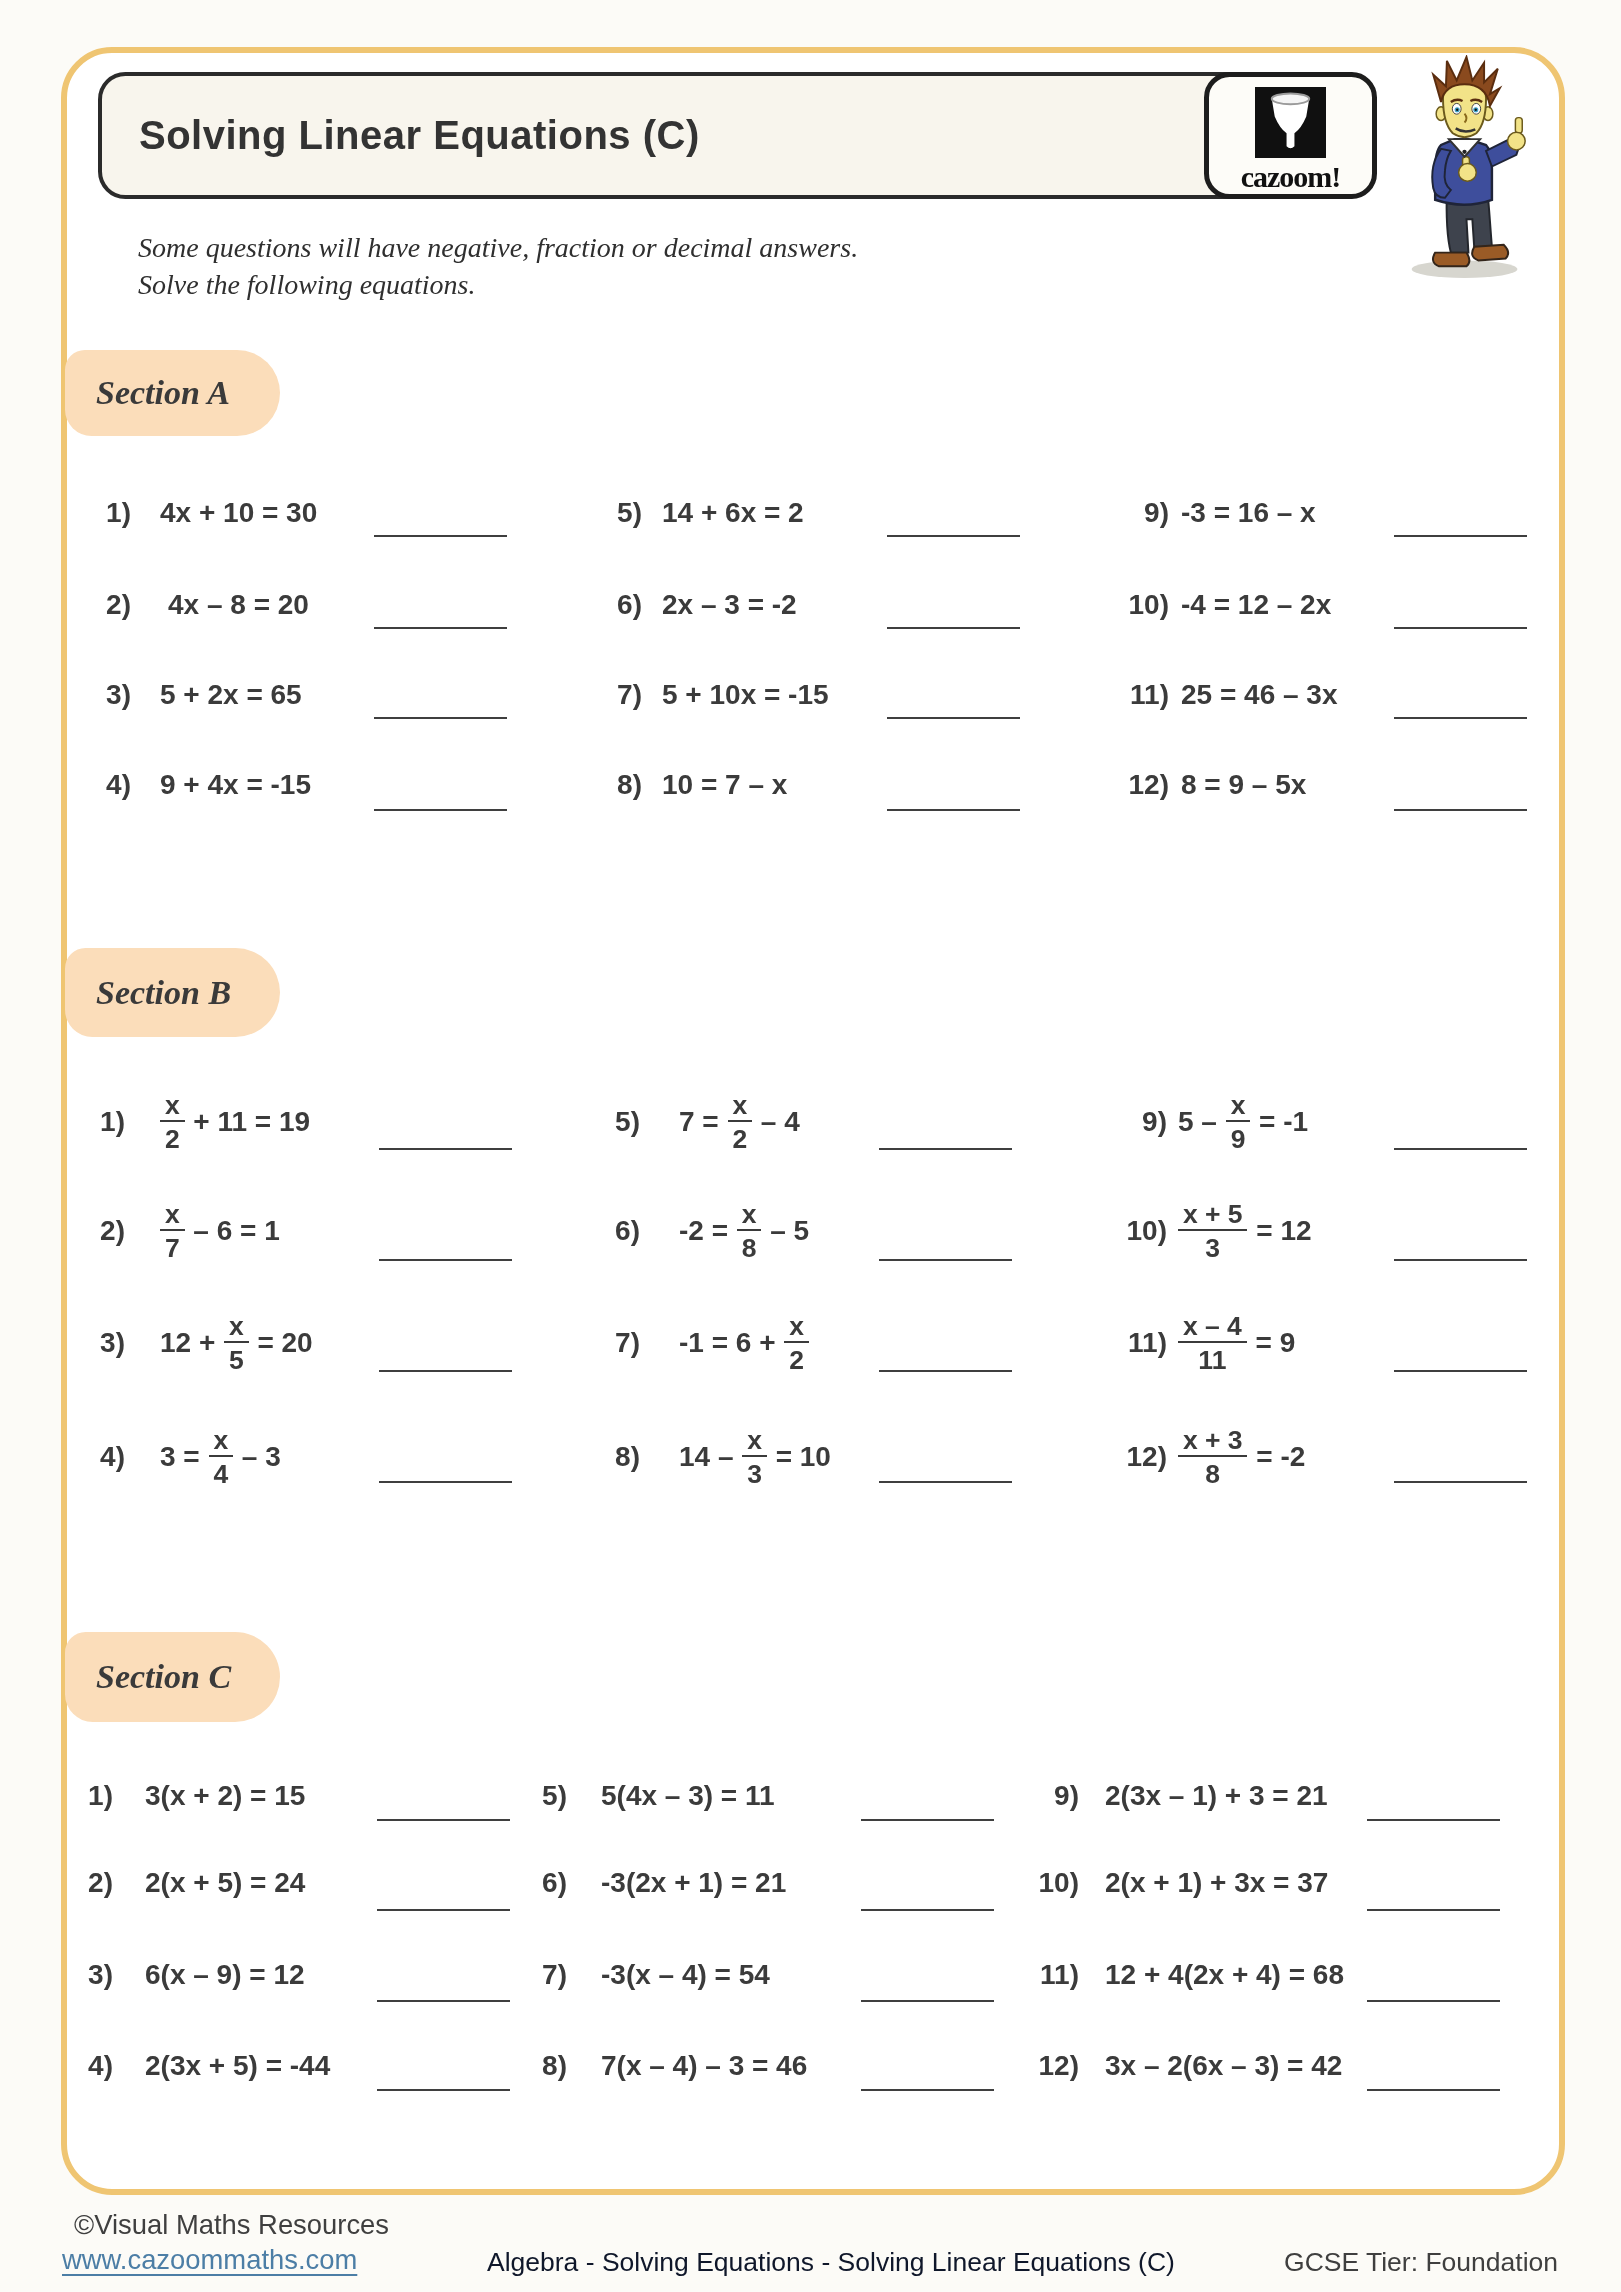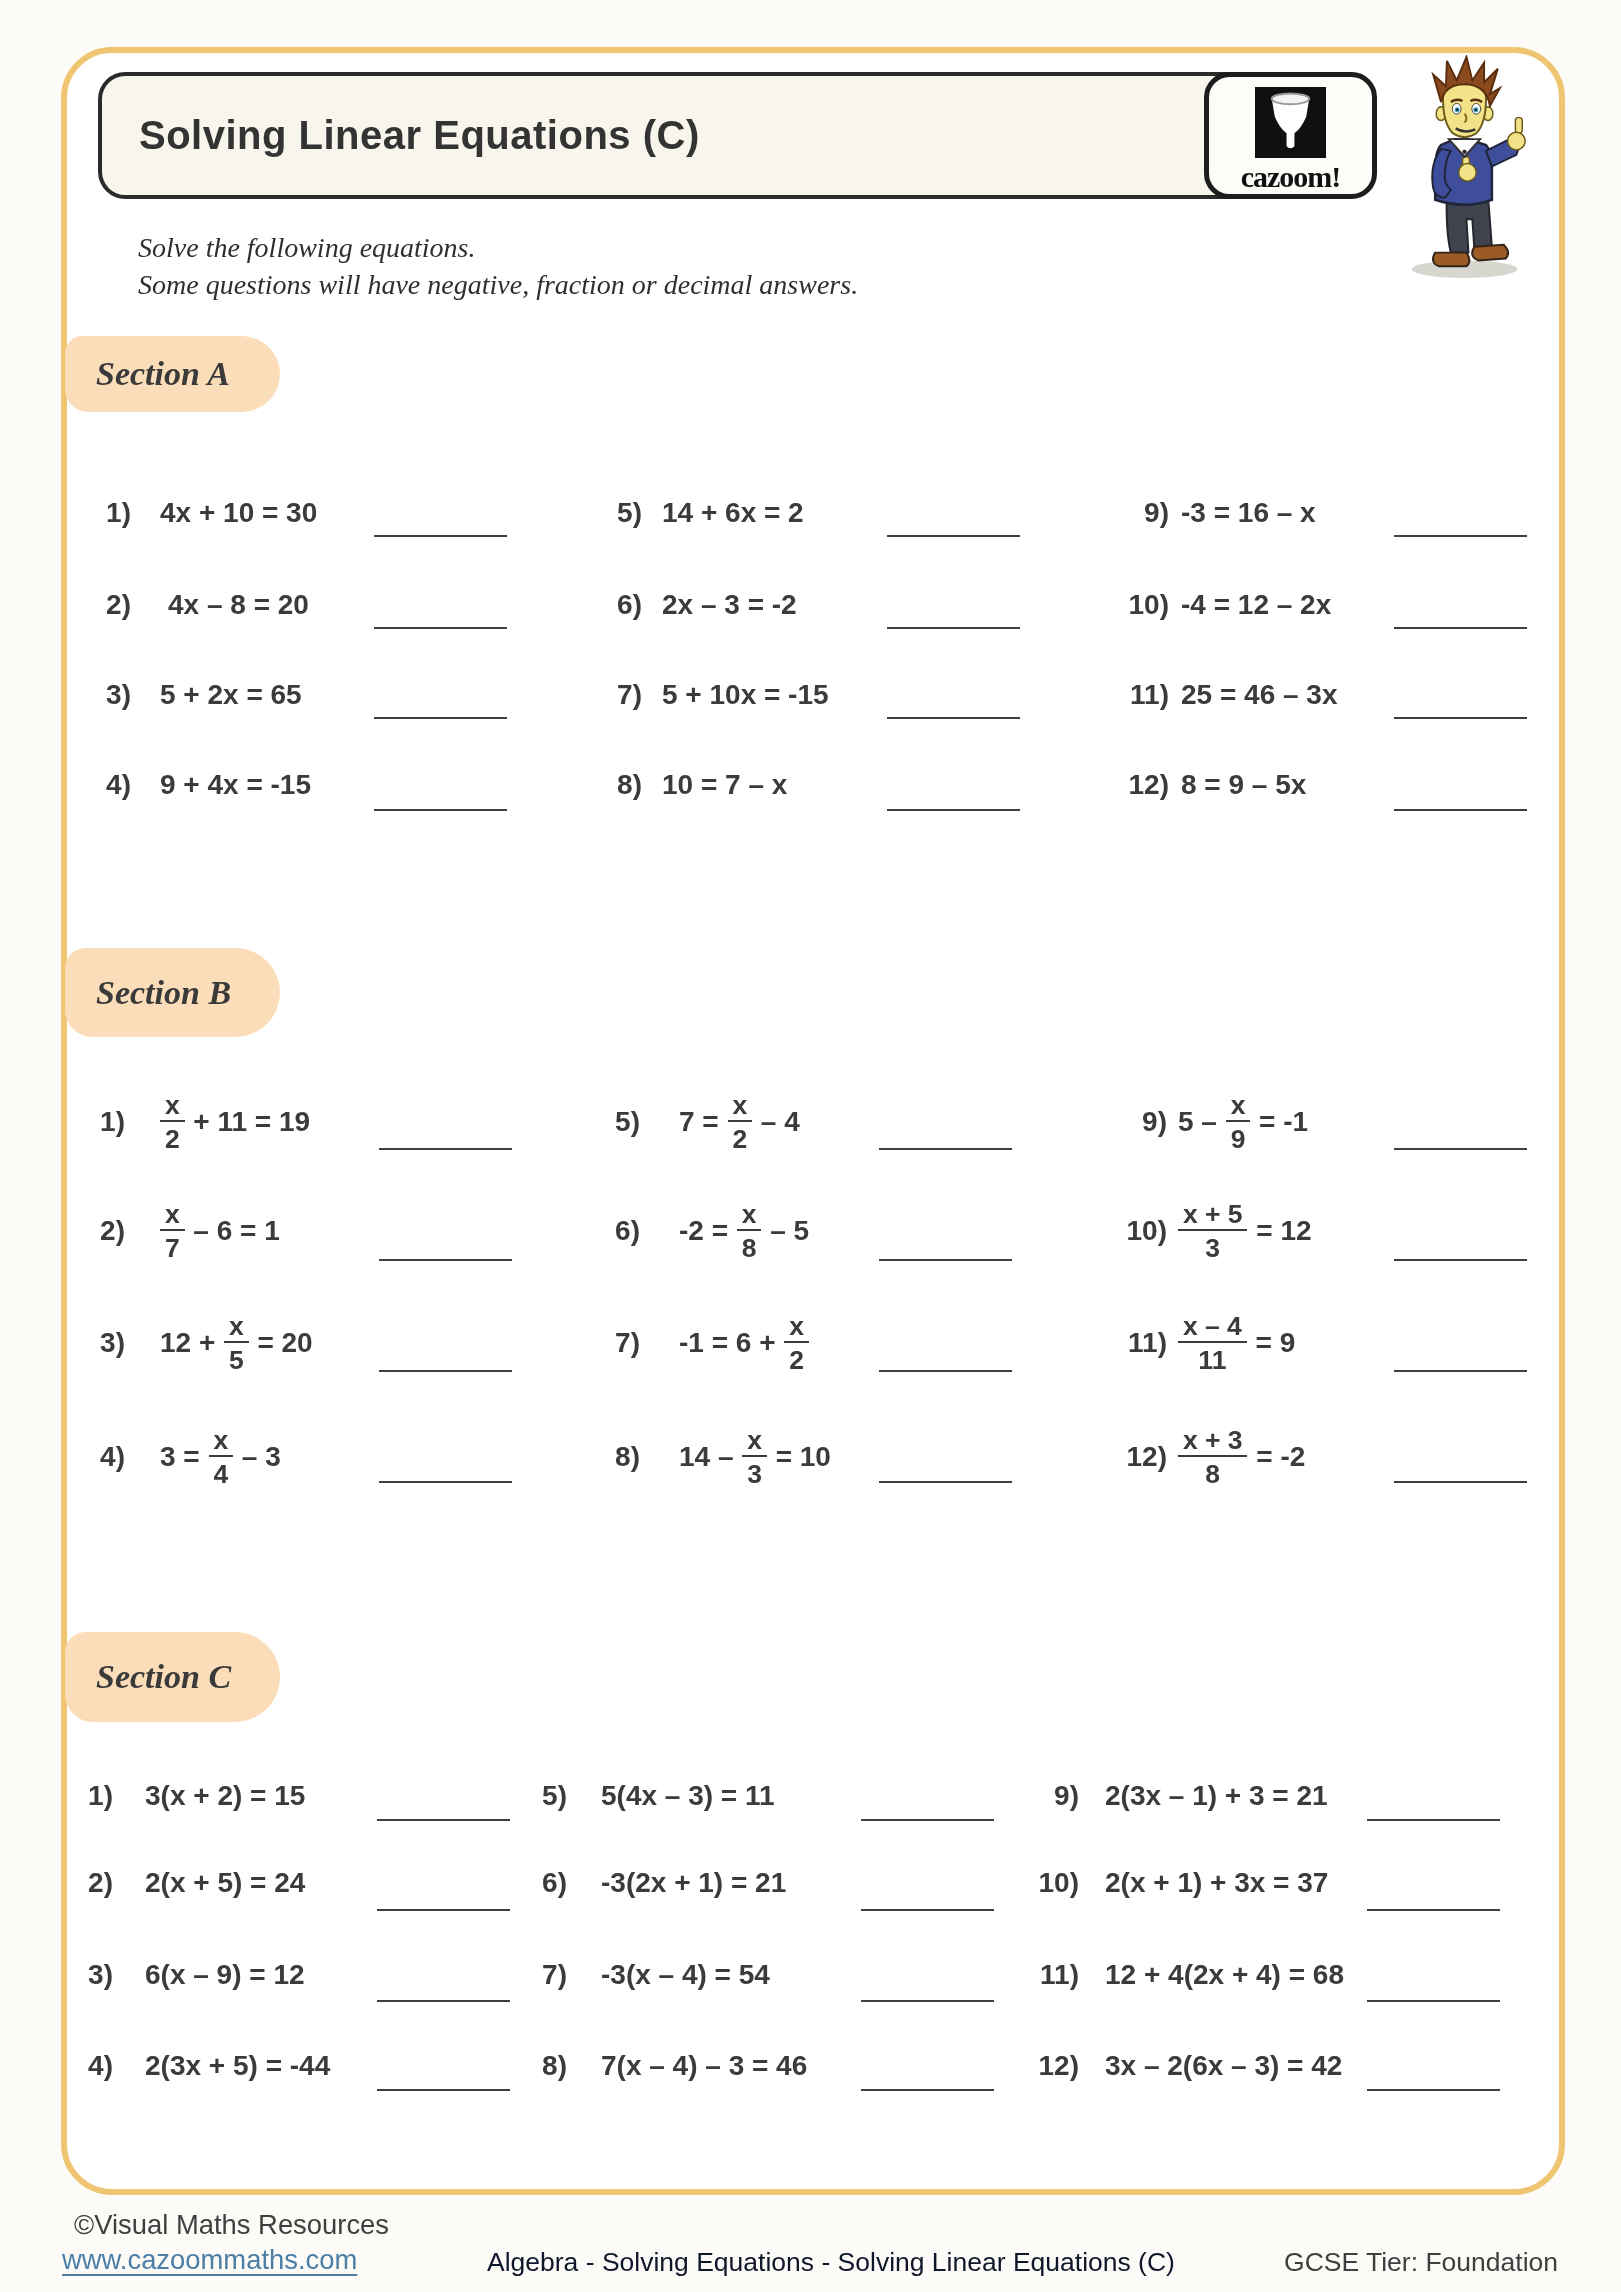--- a/index.html
+++ b/index.html
@@ -92,25 +92,25 @@
     <circle cx="66.5" cy="56" r="2.6" fill="#3FA3C9"></circle>
       <circle cx="66.5" cy="56" r="1.2" fill="#111"></circle>
     <circle cx="85.5" cy="56" r="2.6" fill="#3FA3C9"></circle>
       <circle cx="85.5" cy="56" r="1.2" fill="#111"></circle>
     <path d="M74,60 q4,5 0,9" stroke="#8a6a1c" stroke-width="2" fill="none"></path>
     <path d="M65,75 q9,6 20,1" stroke="#333" stroke-width="2.5" fill="none"></path>
   </svg>
 </div>
 
 <div class="instr">
+  <div>Some questions will have negative, fraction or decimal answers.</div>
   <div>Solve the following equations.</div>
-  <div>Some questions will have negative, fraction or decimal answers.</div>
-</div>
-
-<div class="badge" style="top:336px;height:76px;">
+</div>
+
+<div class="badge" style="top:350px;height:86px;">
   <span class="bl">Section A</span>
 </div>
 <div class="badge" style="top:948px;height:89px;">
   <span class="bl">Section B</span>
 </div>
 <div class="badge" style="top:1632px;height:90px;">
   <span class="bl">Section C</span>
 </div>
 
 <div class="row" style="top:491px">

